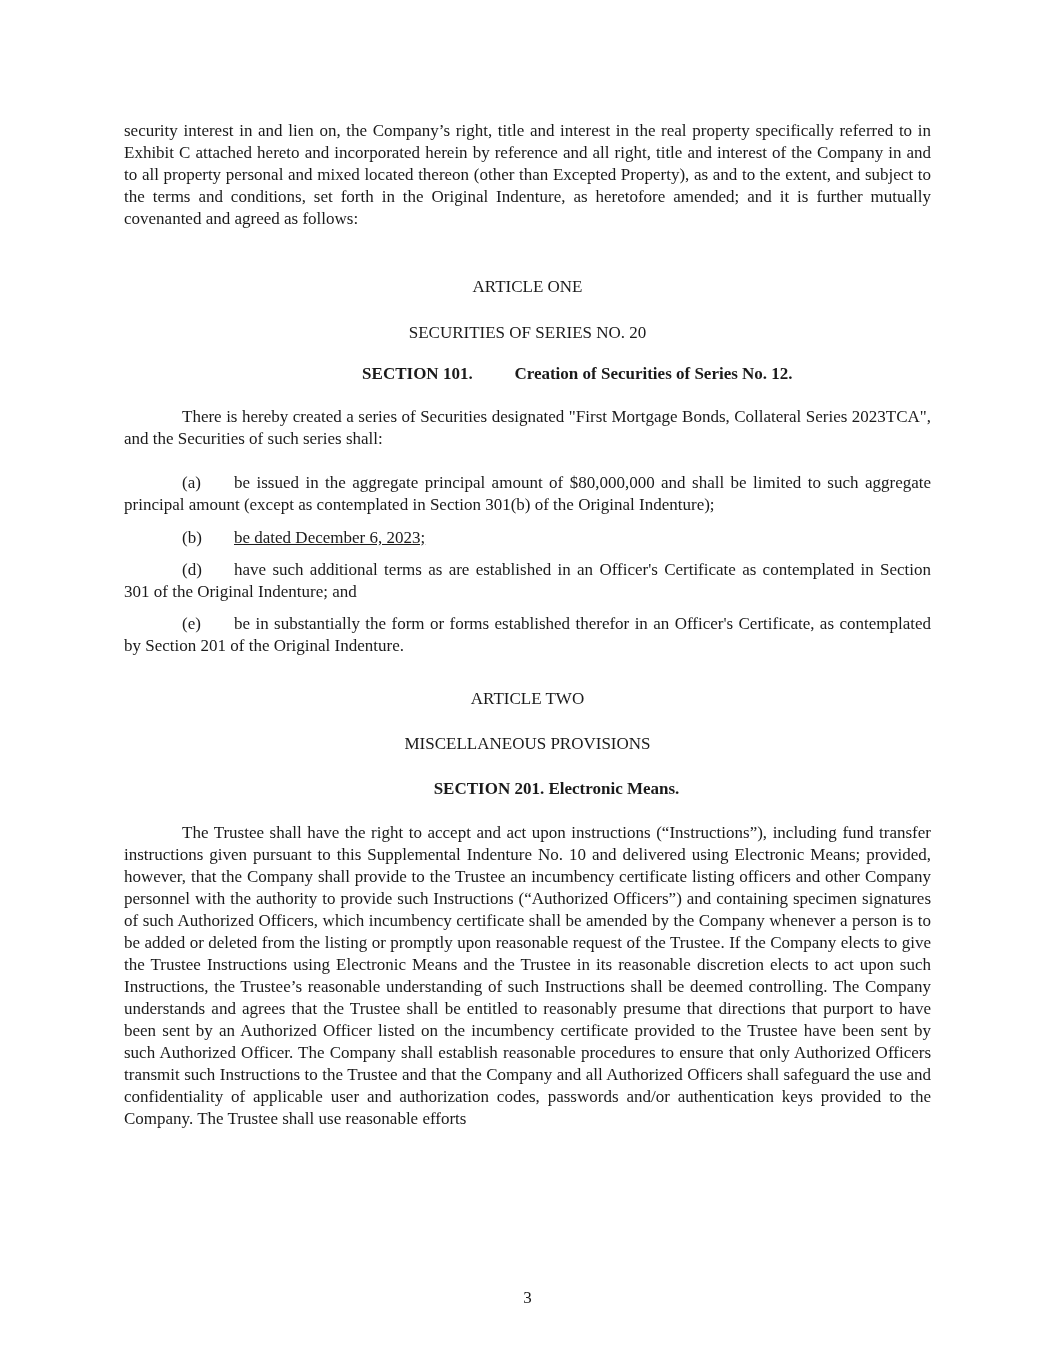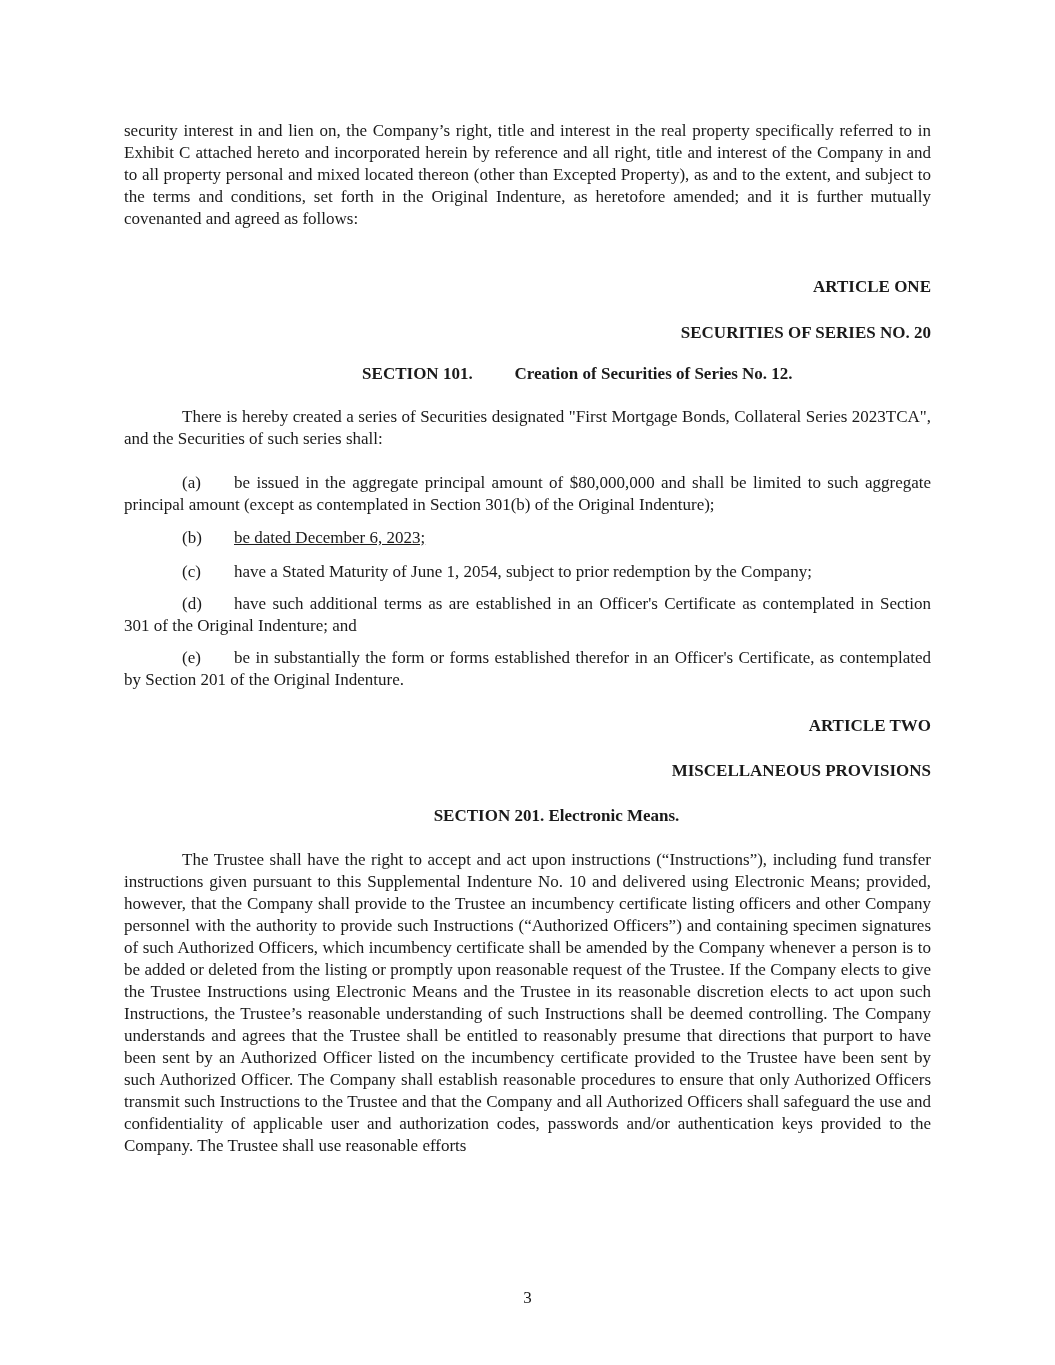--- a/index.html
+++ b/index.html
@@ -16,22 +16,22 @@
     color: #1a1a1a;
     overflow: hidden;
   }
   .para {
     margin: 0;
     text-align: justify;
   }
   .first-indent { text-indent: 58px; }
   .heading {
     margin: 0;
-    text-align: right;
-    font-weight: bold;
+    text-align: center;
+    font-weight: normal;
   }
   .section-heading {
     margin: 0;
     text-indent: 58px;
     font-weight: bold;
     text-align: center;
   }
   .sec-label {
     display: inline-block;
     width: 194px;
@@ -41,21 +41,21 @@
     margin: 0;
     text-align: justify;
     text-indent: 58px;
   }
   .item-label {
     display: inline-block;
     width: 52px;
     text-indent: 0;
   }
   .mt46 { margin-top: 46px; }
-  .mt31 { margin-top: 24px; }
+  .mt31 { margin-top: 31px; }
   .mt24 { margin-top: 24px; }
   .mt23 { margin-top: 23px; }
   .mt22 { margin-top: 22px; }
   .mt21 { margin-top: 21px; }
   .mt19 { margin-top: 19px; }
   .mt12 { margin-top: 12px; }
   .mt11 { margin-top: 11px; text-decoration: underline; }
   .mt10 { margin-top: 10px; }
   .page-number {
     position: absolute;
@@ -84,23 +84,20 @@
   <p class="para first-indent mt21">There is hereby created a series of Securities designated "First Mortgage Bonds, Collateral Series 2023TCA", and the Securities of such series shall:</p>
 
   <p class="list-item mt22">
     <span class="item-label">(a)</span><span>be issued in the aggregate principal amount of $80,000,000 and shall be limited to such aggregate principal amount (except as contemplated in Section 301(b) of the Original Indenture);</span>
   </p>
 
   <p class="list-item mt11">
     <span class="item-label">(b)</span><span>be dated December 6, 2023;</span>
   </p>
 
-  <p class="list-item mt12">
-    <span class="item-label">(c)</span><span>have a Stated Maturity of June 1, 2054, subject to prior redemption by the Company;</span>
-  </p>
 
   <p class="list-item mt10">
     <span class="item-label">(d)</span><span>have such additional terms as are established in an Officer's Certificate as contemplated in Section 301 of the Original Indenture; and</span>
   </p>
 
   <p class="list-item mt10">
     <span class="item-label">(e)</span><span>be in substantially the form or forms established therefor in an Officer's Certificate, as contemplated by Section 201 of the Original Indenture.</span>
   </p>
 
   <p class="heading mt31">ARTICLE TWO</p>

